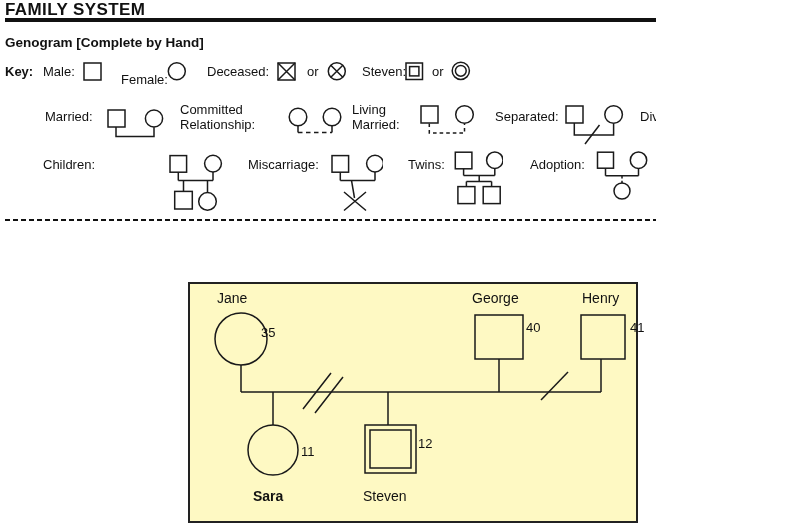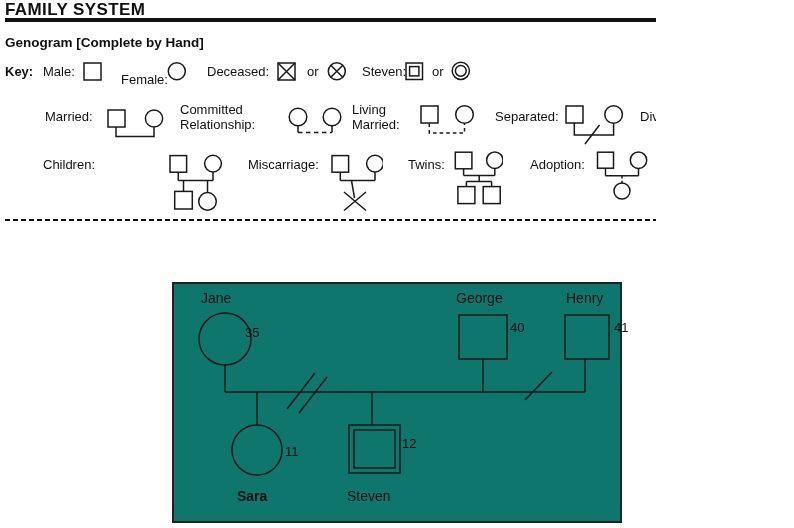--- a/index.html
+++ b/index.html
@@ -8,21 +8,21 @@
   .page { position:relative; width:656px; height:528px; background:#fff; overflow:hidden; }
   .abs { position:absolute; }
   .title { font-size:17px; font-weight:bold; letter-spacing:0.4px; white-space:nowrap; }
   .rule2 { height:2px; border-top:2px solid #111; border-bottom:2px solid #111; }
   .subtitle { font-size:13.5px; font-weight:bold; white-space:nowrap; }
   .lbl { font-size:13px; white-space:nowrap; line-height:16px; }
   .lbl.b { font-weight:bold; }
   .lbl2 { font-size:13px; white-space:nowrap; line-height:15px; }
   .note { font-size:11px; font-style:italic; white-space:nowrap; line-height:13.5px; }
   .dashsep { height:2px; background:repeating-linear-gradient(to right,#111 0 5px,transparent 5px 8px); }
-  .genobox { border:2px solid #222; background:#0f766e; }
+  .genobox { border:2px solid #222; background:#fef9c3;margin-left:16px; }
   .gname { font-size:14px; white-space:nowrap; line-height:16px; }
   .gage { font-size:13px; text-align:center; line-height:15px;padding-left:44px; }
   svg { display:block; }
   svg .ink { stroke:#1a1a1a; stroke-width:1.5; fill:none; }
 </style>
 </head>
 <body>
 
 <div class="page">
 

